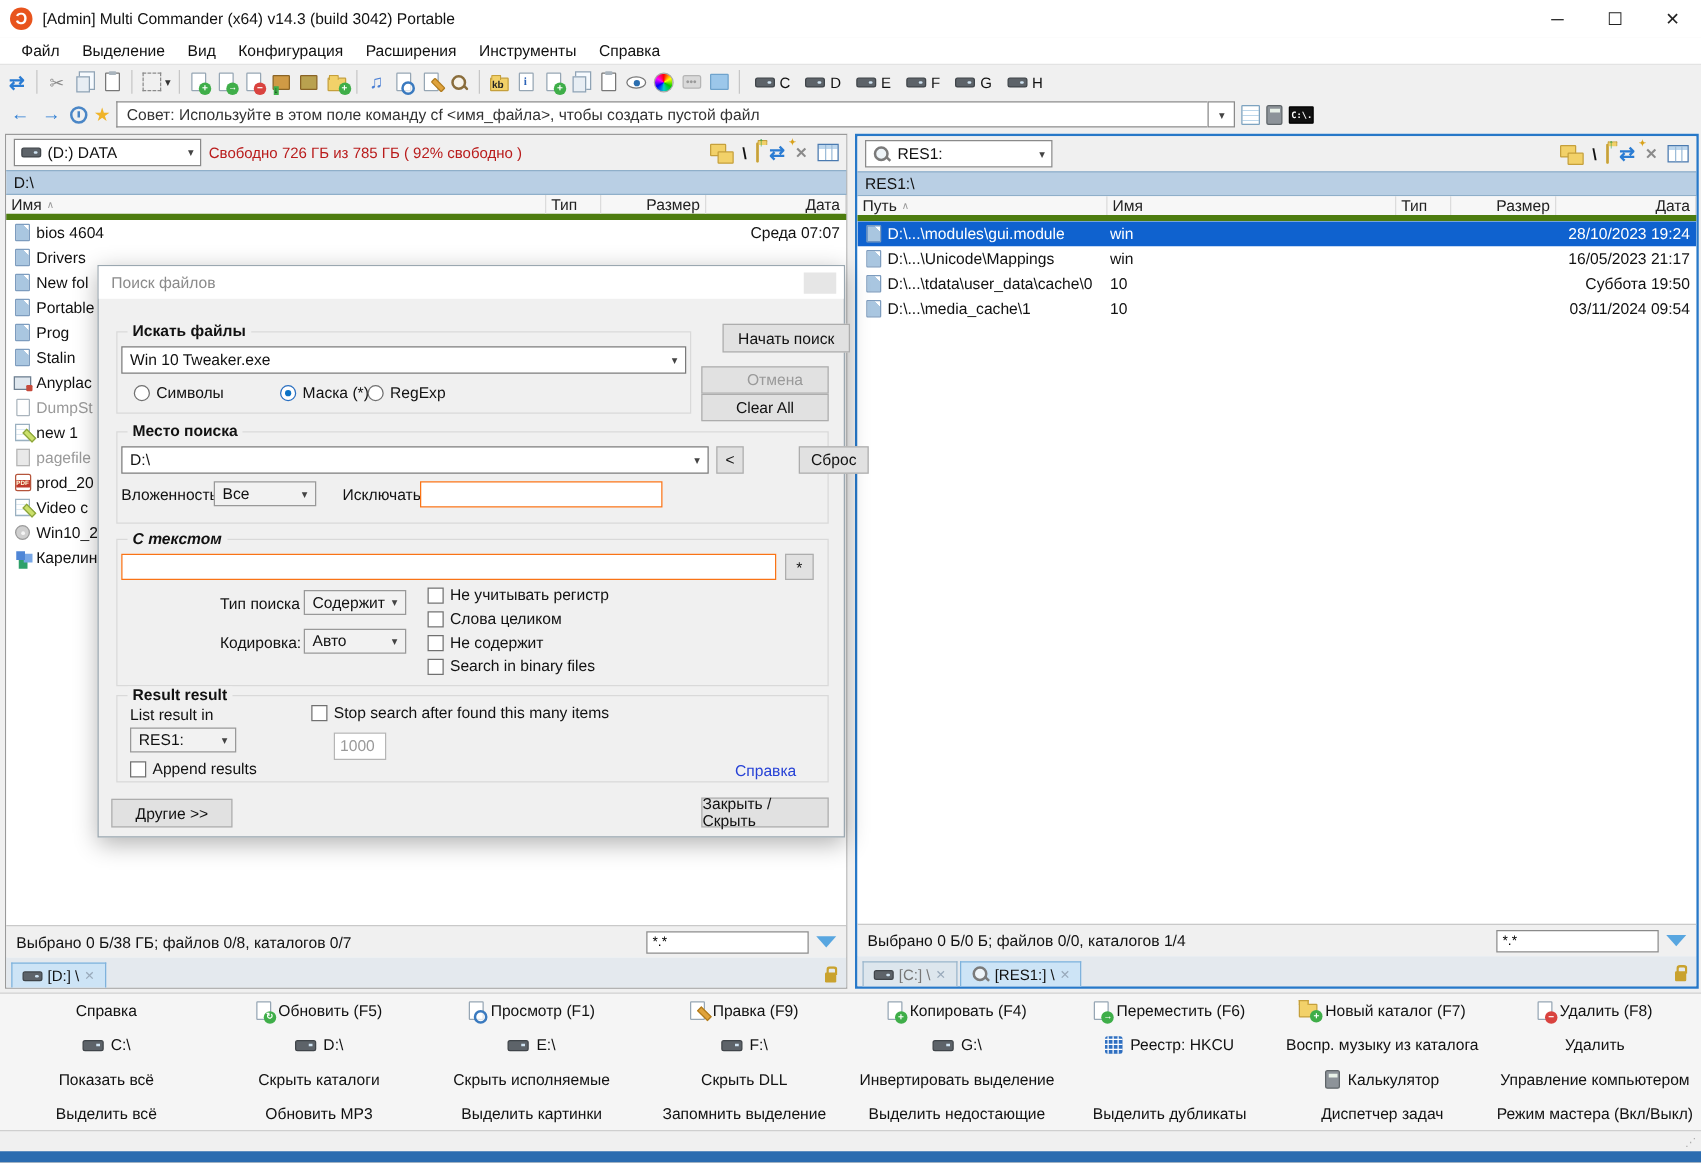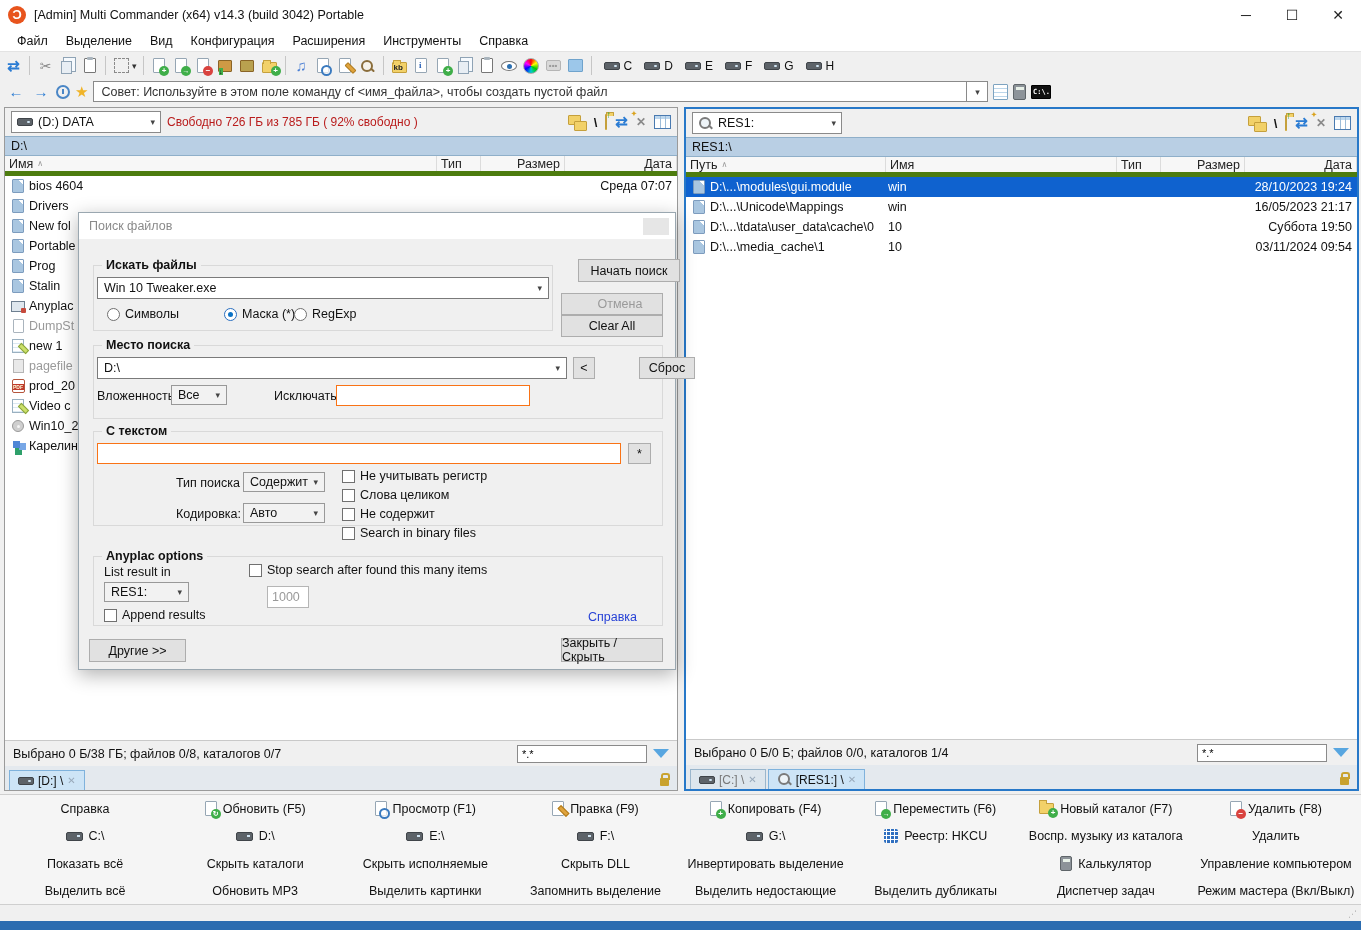--- a/index.html
+++ b/index.html
@@ -646,28 +646,28 @@
     <div class="grp" style="left:14px; top:132px; width:570px; height:74px;">
       <span class="grp-label">Место поиска</span>
     </div>
     <div class="combo" style="left:18px; top:144px; width:470px; height:22px;">
       <span>D:\</span>
         <span class="arrow">▾</span>
     </div>
     <div class="btn" style="left:494px; top:144px; width:22px; height:22px;">&lt;</div>
     <div class="btn" style="left:524px; top:144px; width:56px; height:22px;margin-left:36px;">Сброс</div>
     <span class="dlbl" style="left:18px; top:176px;">Вложенность</span>
-    <div class="combo gray" style="left:92px; top:172px; width:56px; height:20px;">
+    <div class="combo gray" style="left:92px; top:172px; width:82px; height:20px;">
       <span>Все</span>
         <span class="arrow">▾</span>
     </div>
     <span class="dlbl" style="left:195px; top:176px;">Исключать</span>
     <input class="tinput" style="left: 257px; top: 172px; width: 194px; height: 21px;">
 
-    <div class="grp" style="left:14px; top:218px; width:570px; height:95px;">
+    <div class="grp" style="left:14px; top:218px; width:570px; height:118px;font-style:italic;">
       <span class="grp-label">С текстом</span>
     </div>
     <input class="tinput" style="left: 18px; top: 230px; width: 524px; height: 21px;">
     <div class="btn" style="left:549px; top:230px; width:23px; height:21px;">*</div>
     <span class="dlbl" style="left:97px; top:263px;">Тип поиска :</span>
     <div class="combo gray" style="left:164px; top:259px; width:82px; height:20px;">
       <span>Содержит</span>
         <span class="arrow">▾</span>
     </div>
     <span class="dlbl" style="left:97px; top:294px;">Кодировка:</span>
@@ -686,21 +686,21 @@
     <div class="check" style="left:263px; top:294px;">
         <span class="cb"></span>
         <span>Не содержит</span>
       </div>
     <div class="check" style="left:263px; top:313px;">
         <span class="cb"></span>
         <span>Search in binary files</span>
       </div>
 
     <div class="grp" style="left:14px; top:343px; width:570px; height:70px;">
-      <span class="grp-label">Anyplac options</span>
+      <span class="grp-label">Result result</span>
     </div>
     <span class="dlbl" style="left:25px; top:352px;">List result in</span>
     <div class="combo gray" style="left:25px; top:369px; width:85px; height:20px;">
       <span>RES1:</span>
         <span class="arrow">▾</span>
     </div>
     <div class="check" style="left:170px; top:350px;">
         <span class="cb"></span>
         <span>Stop search after found this many items</span>
       </div>

